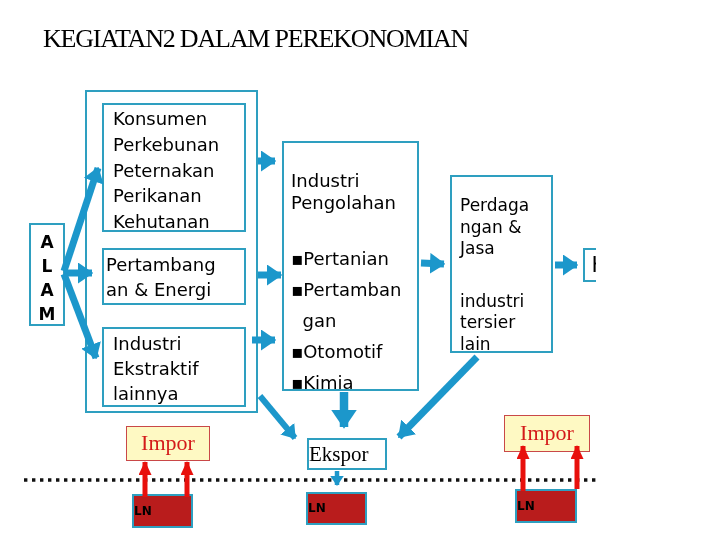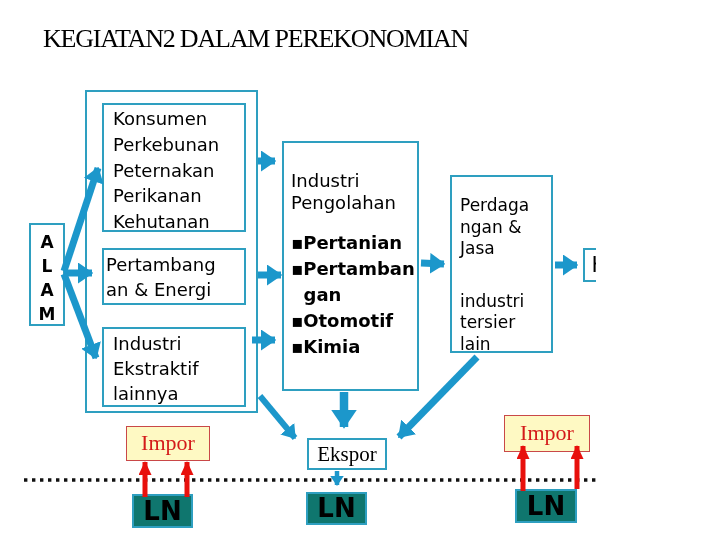--- a/index.html
+++ b/index.html
@@ -17,33 +17,33 @@
   .tealbox{border:2px solid var(--c-border-teal);background:#fff;}
   .multiline{white-space:pre-wrap;}
   .alam{left:29px;top:223px;width:36px;height:103px;padding-top:5px;
         font-weight:bold;font-size:17px;line-height:24px;text-align:center;}
   .outer-group{left:85px;top:90px;width:173px;height:323px;}
   .box-agri{left:102px;top:103px;width:144px;height:129px;font-size:18px;line-height:25.8px;padding:1px 0 0 9px;}
   .box-mine{left:102px;top:248px;width:144px;height:57px;font-size:18px;line-height:25px;padding:2px 0 0 2px;}
   .box-extr{left:102px;top:327px;width:144px;height:80px;font-size:18px;line-height:25px;padding:2px 0 0 9px;}
   .box-proc{left:282px;top:141px;width:137px;height:250px;padding:27px 0 0 7px;font-size:18px;}
   .box-proc .heading{line-height:21.5px;}
-  .box-proc .items{line-height:26px;margin-top:17px;font-weight:bold;}
+  .box-proc .items{line-height:31px;margin-top:30px;}
   .box-ter{left:450px;top:175px;width:103px;height:178px;padding:18px 0 0 8px;font-size:17px;line-height:21.5px;}
   .box-ter .bottom{margin-top:31px;}
   .box-kon{left:583px;top:248px;width:127px;height:34px;font-size:21px;line-height:30px;text-align:center;}
   .box-eks{left:307px;top:438px;width:80px;height:32px;
-           font-family:"Liberation Serif",serif;font-size:21px;line-height:29px;text-align:center;}
+           font-family:"Liberation Serif",serif;font-size:21px;line-height:29px;text-align:left;}
   .redbox{border:1.5px solid var(--c-impor-border-red);background:#fef9c3;
           color:var(--c-impor-red);font-family:"Liberation Serif",serif;
           font-size:22px;text-align:center;}
   .imp-left{left:126px;top:426px;width:84px;height:35px;line-height:32px;}
   .imp-right{left:504px;top:415px;width:86px;height:37px;line-height:34px;}
-  .lnbox{border:2px solid var(--c-border-teal);background:#0f766e;font-weight:bold;
-         font-size:26px;text-align:center;}
+  .lnbox{border:2px solid var(--c-border-teal);background:#b91c1c;font-weight:bold;
+         font-size:12px;text-align:left;}
   .ln-left{left:132px;top:494px;width:61px;height:34px;line-height:30px;}
   .ln-center{left:306px;top:492px;width:61px;height:33px;line-height:29px;}
   .ln-right{left:515px;top:489px;width:62px;height:34px;line-height:30px;}
   svg.arrow-layer{position:absolute;left:0;top:0;pointer-events:none;}
   .arw-t{stroke:var(--c-arrow-teal);fill:none;}
   .arw-r{stroke:var(--c-arrow-red);fill:none;}
   .mkT{fill:var(--c-arrow-teal);}
   .mkR{fill:var(--c-arrow-red);}
   .dotline{stroke:var(--c-boundary-black);stroke-width:3.4;stroke-dasharray:3.4 4.6;}
 </style>

